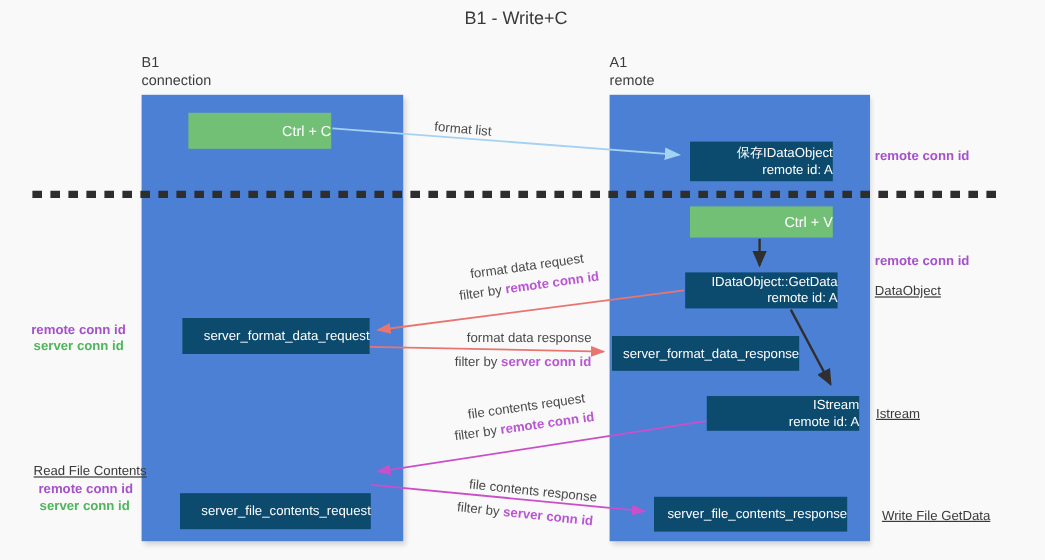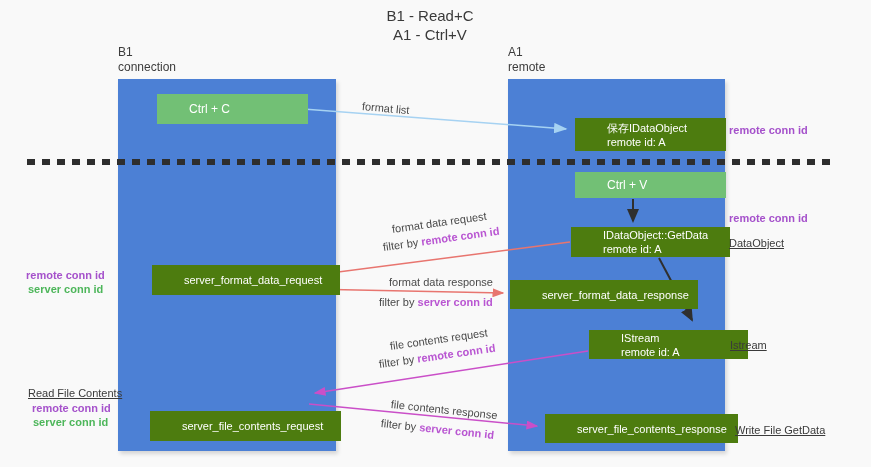--- a/index.html
+++ b/index.html
@@ -16,45 +16,43 @@
     position:absolute; top:45px; text-align:left;
     font-size:12px; line-height:15px; color:#3c3c3c;
   }
   .lane{
     position:absolute; top:79px; height:372px; background:#4c80d5;
     box-shadow:2px 3px 4px rgba(0,0,0,0.14);
   }
   svg.arrows{position:absolute; left:0; top:0; pointer-events:none;}
   .node{
     position:absolute; display:flex; flex-direction:column;
-    align-items:flex-start; justify-content:center;
+    align-items:flex-end; justify-content:center;
     color:#ffffff; text-align:center; font-size:11px; line-height:14px;
     white-space:nowrap;
-    padding-left:32px;
   }
   .node.green{background:#72c075; font-size:12px;}
-  .node.orange{background:#4d7c0f;}
+  .node.orange{background:#0c4a6e;}
   .flowlabel{
     position:absolute; font-size:11px; color:#4a4a4a; white-space:nowrap;
     transform-origin:left center;
   }
   .fkey{color:#b956d2; font-weight:bold;}
   .sidelabel{position:absolute; font-size:11px; white-space:nowrap;}
   .sidelabel.purple{color:#a551cb; font-weight:bold;}
   .sidelabel.green{color:#4db65a; font-weight:bold;}
   .sidelabel.black{color:#3a3a3a;text-decoration:underline;}
 </style>
 </head>
 <body>
 
 <div id="stage">
 
   <div class="title">
-    <div>B1 - Read+C</div>
-    <div>A1 - Ctrl+V</div>
+    <div>B1 - Write+C</div>
   </div>
 
   <div class="lanehead" style="left:118px;width:218px;">
     <div>B1</div>
     <div>connection</div>
   </div>
   <div class="lanehead" style="left:508px;width:217px;">
     <div>A1</div>
     <div>remote</div>
   </div>

